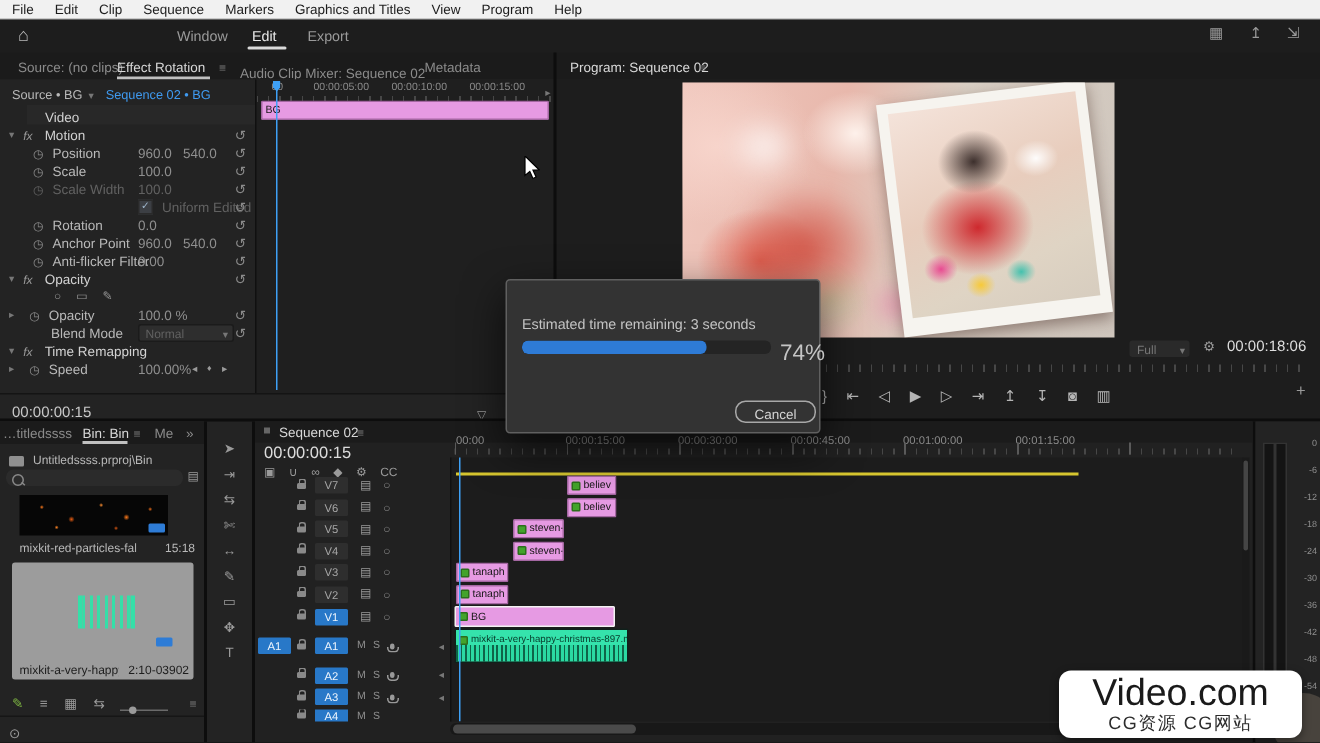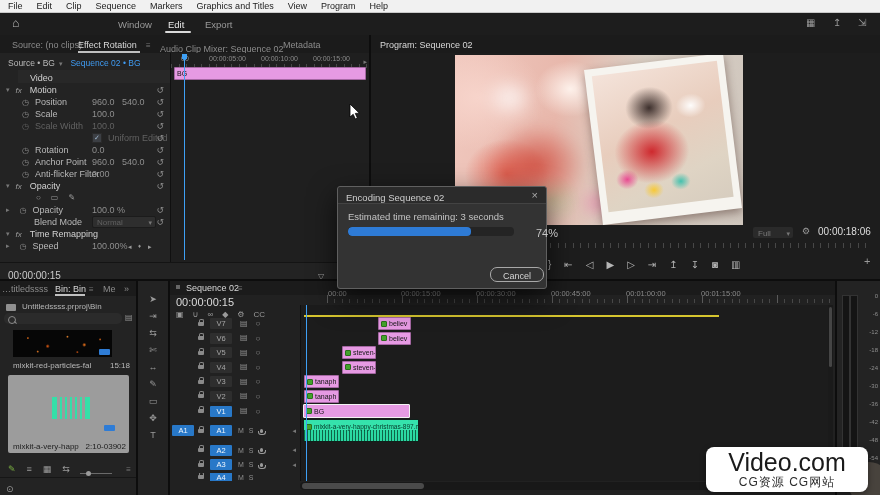--- a/index.html
+++ b/index.html
@@ -367,21 +367,21 @@
     <div class="abs flex" style="left:6px;top:28px;height:10px;gap:9px;">
 
     <span class="ic" style="font-size:8px;">▣</span>
         <span class="ic" style="font-size:8px;">∪</span>
         <span class="ic" style="font-size:8px;">∞</span>
         <span class="ic" style="font-size:8px;">◆</span>
         <span class="ic" style="font-size:8px;">⚙</span>
         <span class="ic" style="font-size:8px;">CC</span>
       </div>
 
-    <div class="abs" style="left:130px;top:7px;width:528px;height:15px;margin-left:24px;">
+    <div class="abs" style="left:130px;top:7px;width:528px;height:15px;">
       <span class="abs" style="left:4px;top:1px;font-size:7.5px;color:#8a8a8a;">00:00</span>
       <span class="abs" style="left:77px;top:1px;font-size:7.5px;color:#8a8a8a;">00:00:15:00</span>
       <span class="abs" style="left:152px;top:1px;font-size:7.5px;color:#8a8a8a;">00:00:30:00</span>
       <span class="abs" style="left:227px;top:1px;font-size:7.5px;color:#8a8a8a;">00:00:45:00</span>
       <span class="abs" style="left:302px;top:1px;font-size:7.5px;color:#8a8a8a;">00:01:00:00</span>
       <span class="abs" style="left:377px;top:1px;font-size:7.5px;color:#8a8a8a;">00:01:15:00</span>
       <div class="abs tick-minor" style="left:3px;top:11px;width:520px;height:4px;"></div>
       <div class="abs tick-major" style="left:3px;top:7px;width:520px;height:8px;"></div>
     </div>
 
@@ -522,29 +522,25 @@
         <span style="font-size:6px;color:#8f8f8f;">-24</span>
         <span style="font-size:6px;color:#8f8f8f;">-30</span>
         <span style="font-size:6px;color:#8f8f8f;">-36</span>
         <span style="font-size:6px;color:#8f8f8f;">-42</span>
         <span style="font-size:6px;color:#8f8f8f;">-48</span>
         <span style="font-size:6px;color:#8f8f8f;">-54</span>
       </div>
   </div>
 
   <div class="abs" style="left:337px;top:186px;width:208px;height:101px;background:#333333;border:1px solid #606060;border-radius:3px;box-shadow:0 10px 28px rgba(0,0,0,.65);z-index:50;">
-    <div class="flex" style="height:16px;background:#2b2b2b;border-bottom:1px solid #434343;border-radius:3px 3px 0 0;">
-      <span style="margin-left:8px;font-size:9.5px;color:#cfcfcf;">Encoding Sequence 02</span>
-      <span class="abs" style="right:8px;top:2px;font-size:11px;color:#aaa;">×</span>
-    </div>
     <div class="abs" style="left:10px;top:24px;font-size:9.5px;color:#c4c4c4;">Estimated time remaining: 3 seconds</div>
     <div class="abs" style="left:10px;top:40px;width:166px;height:9px;background:#242424;border-radius:4px;overflow:hidden;">
       <div style="height: 100%; background: rgb(46, 123, 214); border-radius: 4px; width: 74%;"></div>
     </div>
-    <span class="abs" style="left:198px;top:40px;font-size:11px;color:#c4c4c4;">74%</span>
+    <span class="abs" style="left:182px;top:40px;font-size:15px;color:#c4c4c4;">74%</span>
     <div class="abs flex" style="left:152px;top:80px;width:52px;height:13px;border:1px solid #a8a8a8;border-radius:7px;justify-content:center;">
       <span style="font-size:9px;color:#d4d4d4;">Cancel</span>
     </div>
   </div>
 
   <div class="abs" style="left:848px;top:462px;width:42px;height:42px;border-radius:50%;background:rgba(170,150,130,.28);z-index:59;"></div>
 
   <div class="abs" style="left:706px;top:447px;width:162px;height:45px;background:#ffffff;border-radius:8px;z-index:60;display:flex;flex-direction:column;align-items:center;justify-content:center;box-shadow:0 2px 6px rgba(0,0,0,.4);">
     <span style="font-size:25px;line-height:25px;color:#1a1a1a;">Video.com</span>
     <span style="font-size:12px;line-height:14px;color:#2c2c2c;letter-spacing:1px;">CG资源 CG网站</span>

